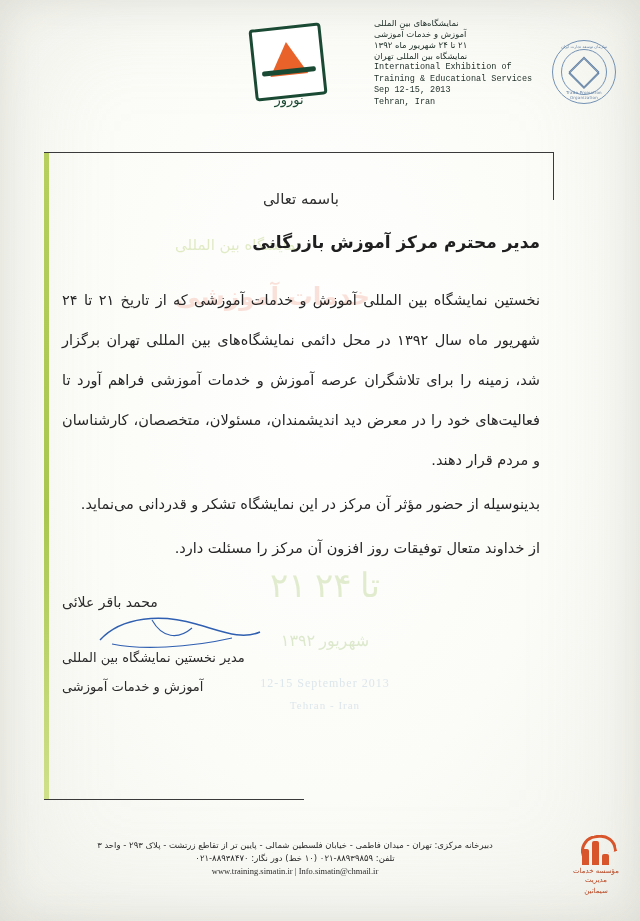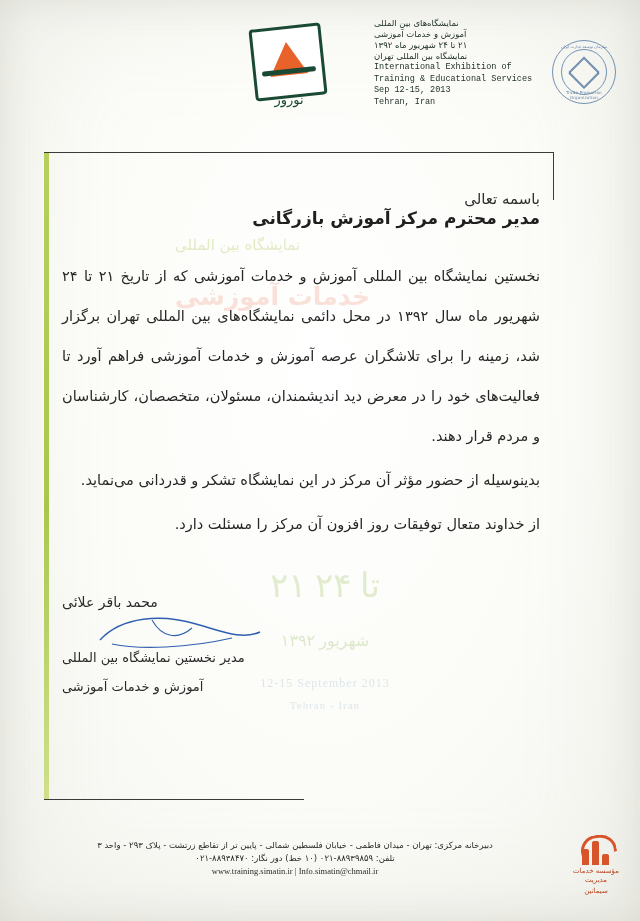--- a/index.html
+++ b/index.html
@@ -254,22 +254,24 @@
   .letter {
     position: absolute;
     left: 62px;
     top: 190px;
     width: 478px;
     direction: rtl;
     text-align: right;
     color: #2a2a2a;
   }
   .basmala {
+    text-align: center;
     font-size: 15px;
     color: #2f2f2f;
+    margin-bottom: 24px;
   }
   .salutation {
     font-size: 17px;
     font-weight: bold;
     text-align: right;
     margin-bottom: 28px;
     color: #1f1f1f;
   }
   .para {
     font-size: 14.5px;

